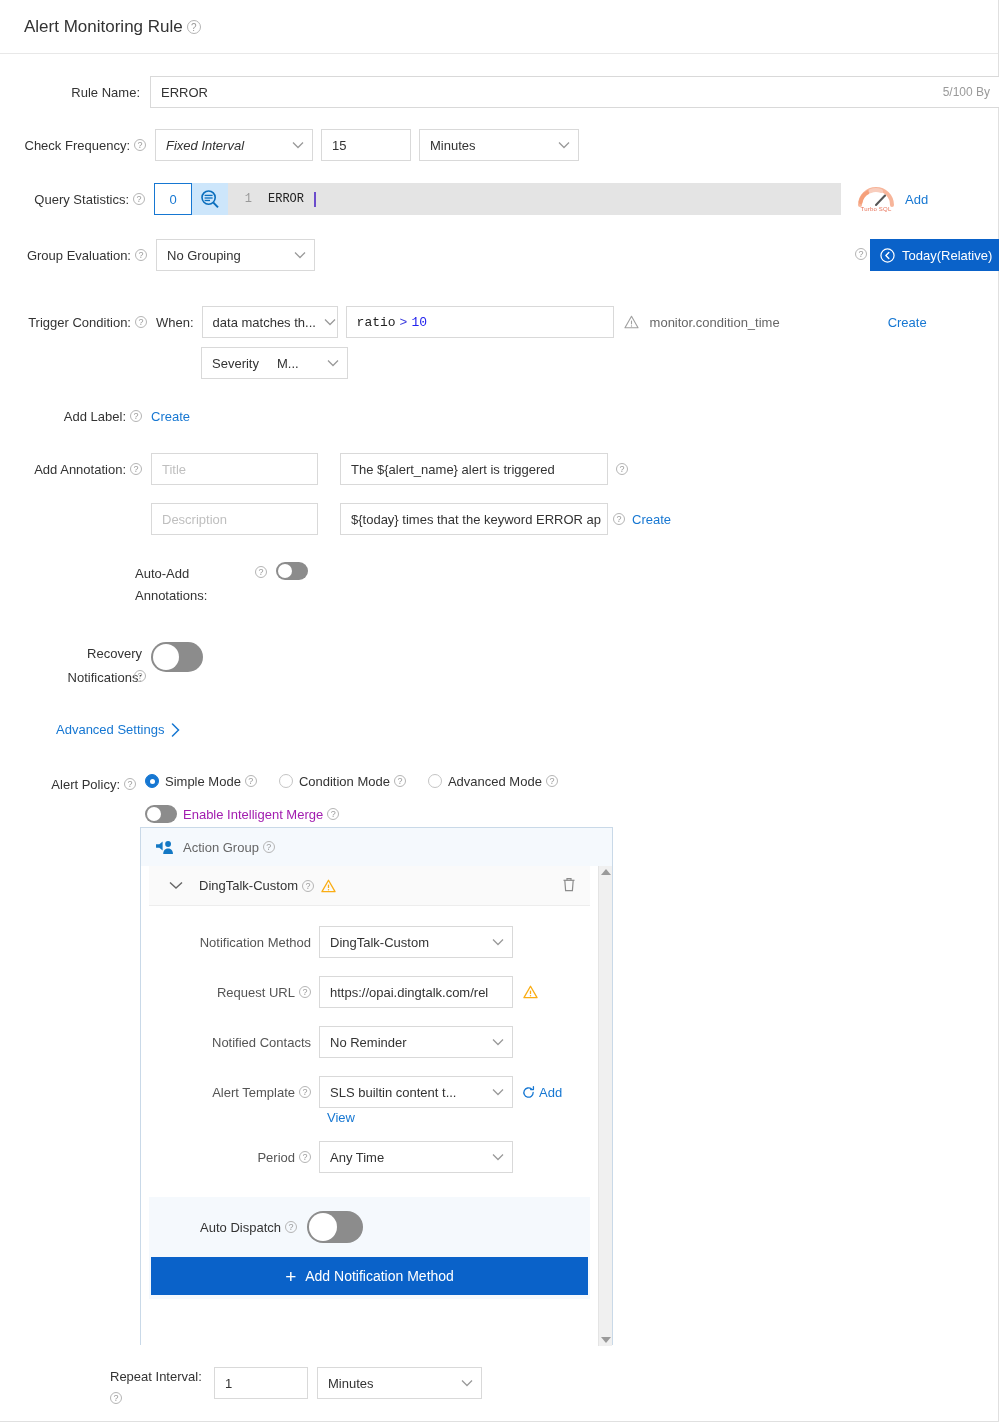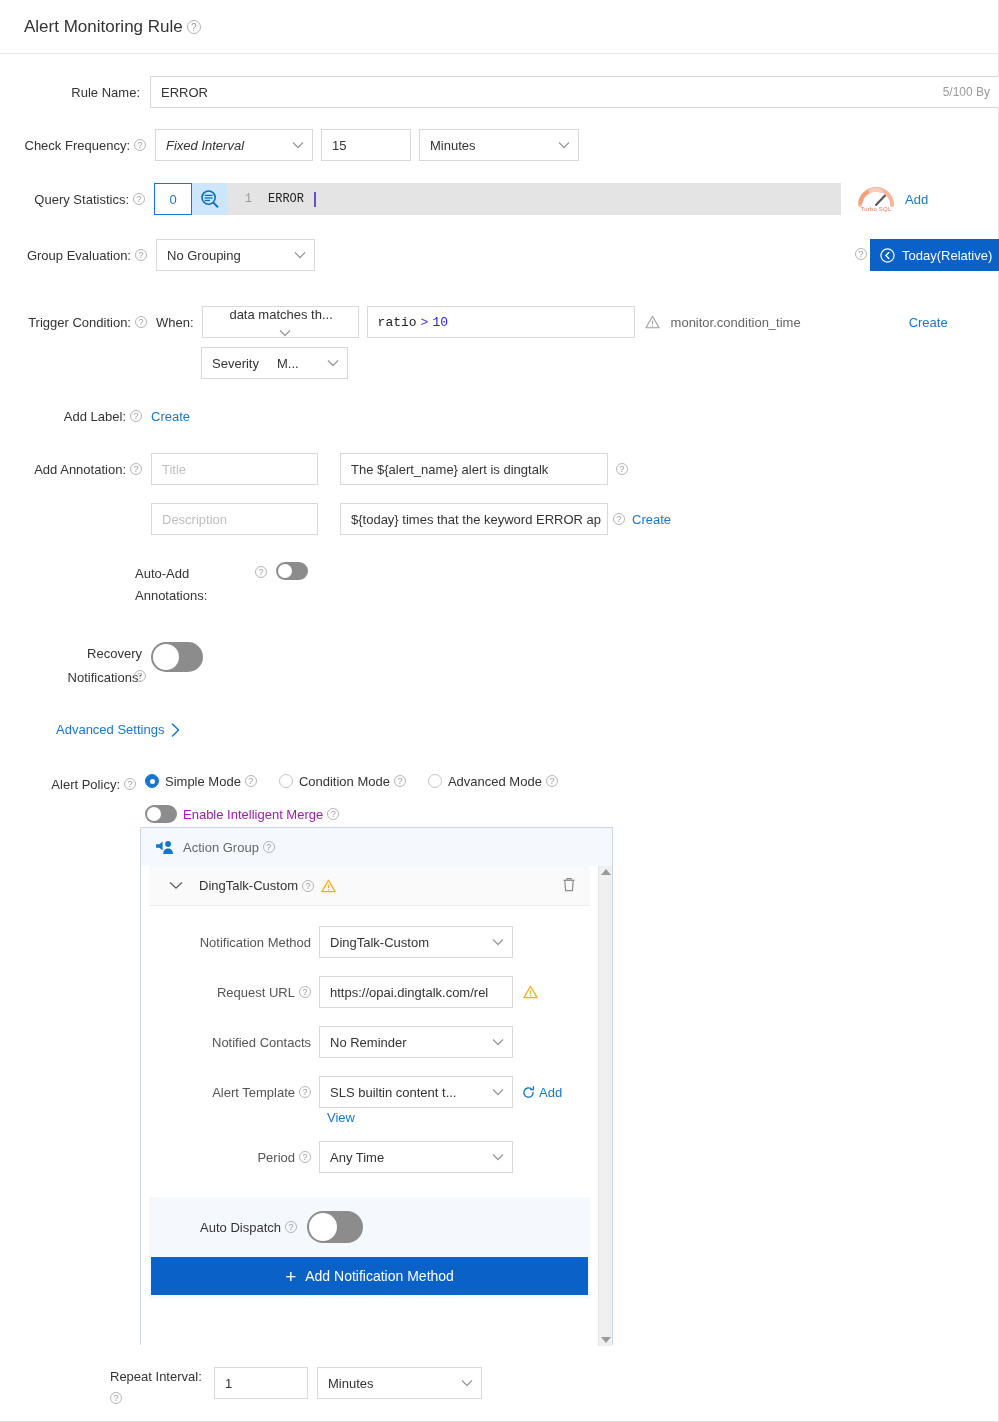--- a/index.html
+++ b/index.html
@@ -242,21 +242,21 @@
     </span>
     <span>Today(Relative)</span>
   </div>
 
   <div class="row" style="left:0;top:293px;margin-top:13px;">
     <div class="lbl" style="width:131px;">Trigger Condition:</div>
     <span class="q" style="margin-top:10px;">?</span>
     <div style="margin-left:9px;">
       <div class="ctl">
         <span style="color:#333;margin-right:8px;">When:</span>
-        <div class="sel" style="width:157px;flex-direction:column;">
+        <div class="sel" style="width:136px;">
           <span>data matches th...</span>
           <span class="chev">
               <svg width="12" height="8" viewBox="0 0 12 8">
                 <path d="M1 1.5 L6 6.5 L11 1.5" stroke="#9a9a9a" stroke-width="1.3" fill="none"></path>
               </svg>
             </span>
         </div>
         <div class="inp" style="width:268px;margin-left:8px;font-family:'Liberation Mono',monospace;">
           <span style="color:#222;">ratio</span>
           <span style="color:#3b3bdd;margin:0 4px;">&gt;</span>
@@ -298,21 +298,21 @@
 
   <div class="row" style="left:0;top:453px;">
     <div class="lbl" style="width:126px;">Add Annotation:</div>
     <span class="q" style="margin-top:10px;">?</span>
     <div style="margin-left:9px;">
       <div class="ctl">
         <div class="inp ph" style="width:167px;">
           <span title="Title">Title</span>
         </div>
         <div class="inp" style="width:268px;margin-left:22px;">
-          <span>The ${alert_name} alert is dingtalk</span>
+          <span>The ${alert_name} alert is triggered</span>
         </div>
         <span class="q" style="margin-left:8px;">?</span>
       </div>
       <div class="ctl" style="margin-top:18px;">
         <div class="inp ph" style="width:167px;">
           <span>Description</span>
         </div>
         <div class="inp" style="width:268px;margin-left:22px;">
           <span>${today} times that the keyword ERROR ap</span>
         </div>

